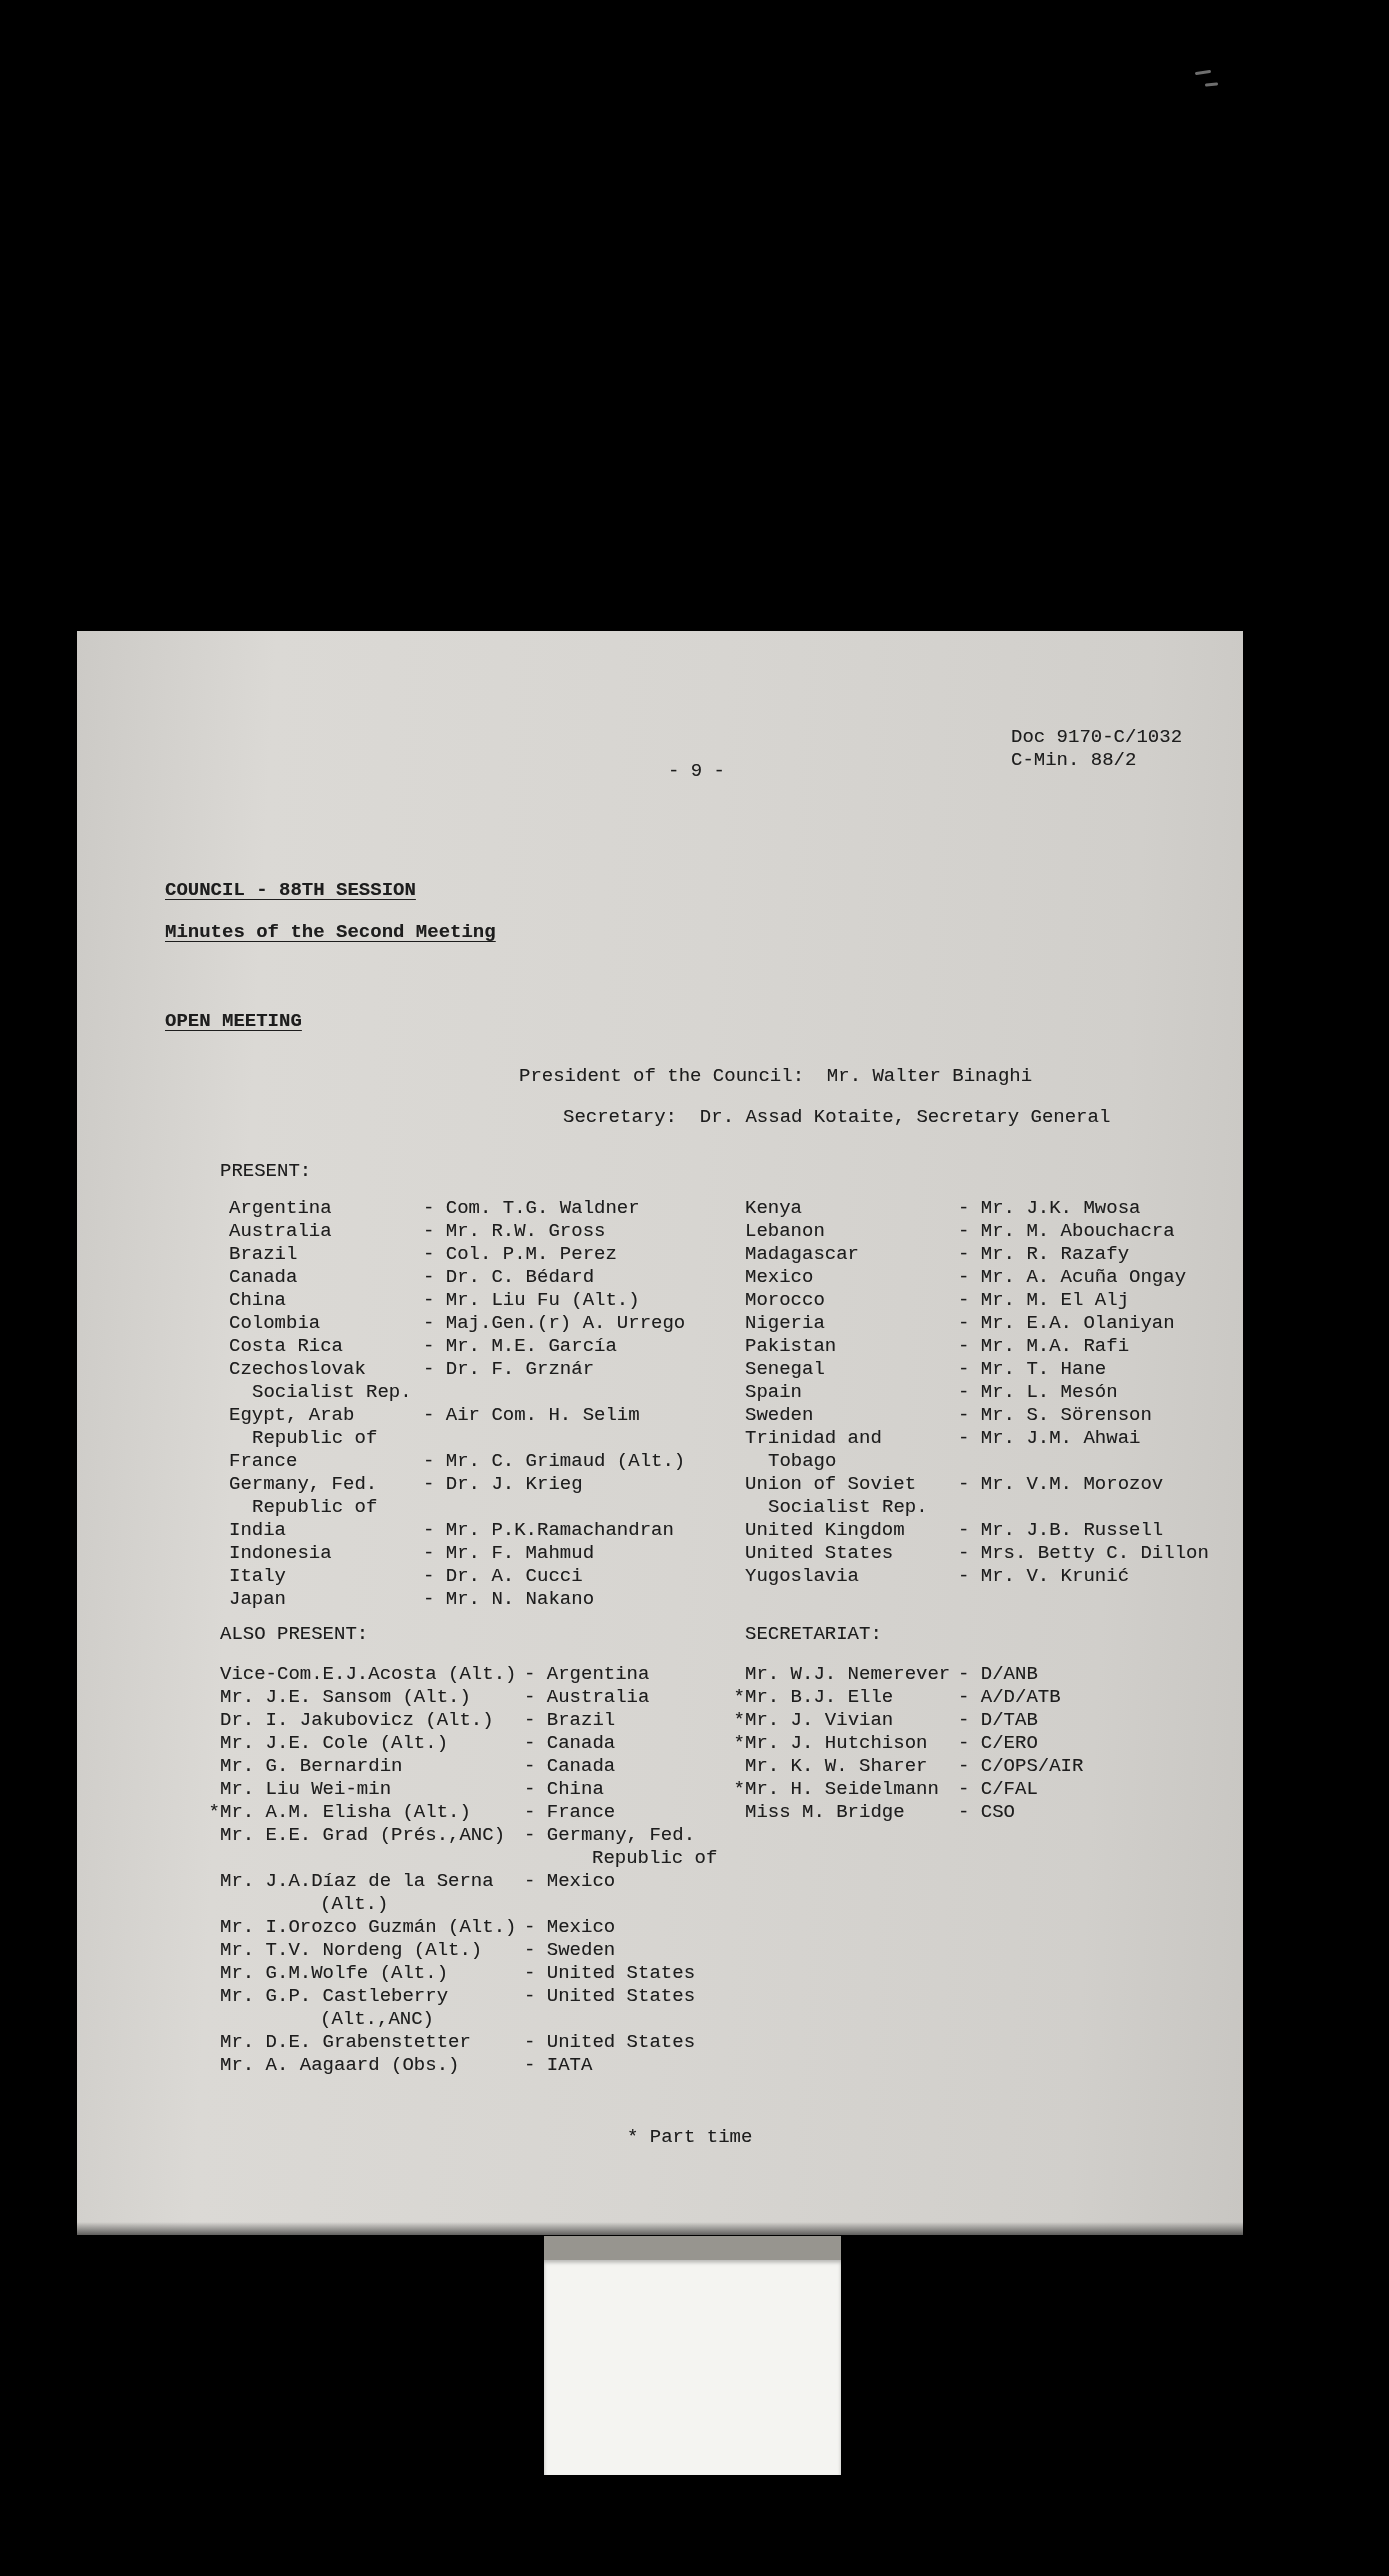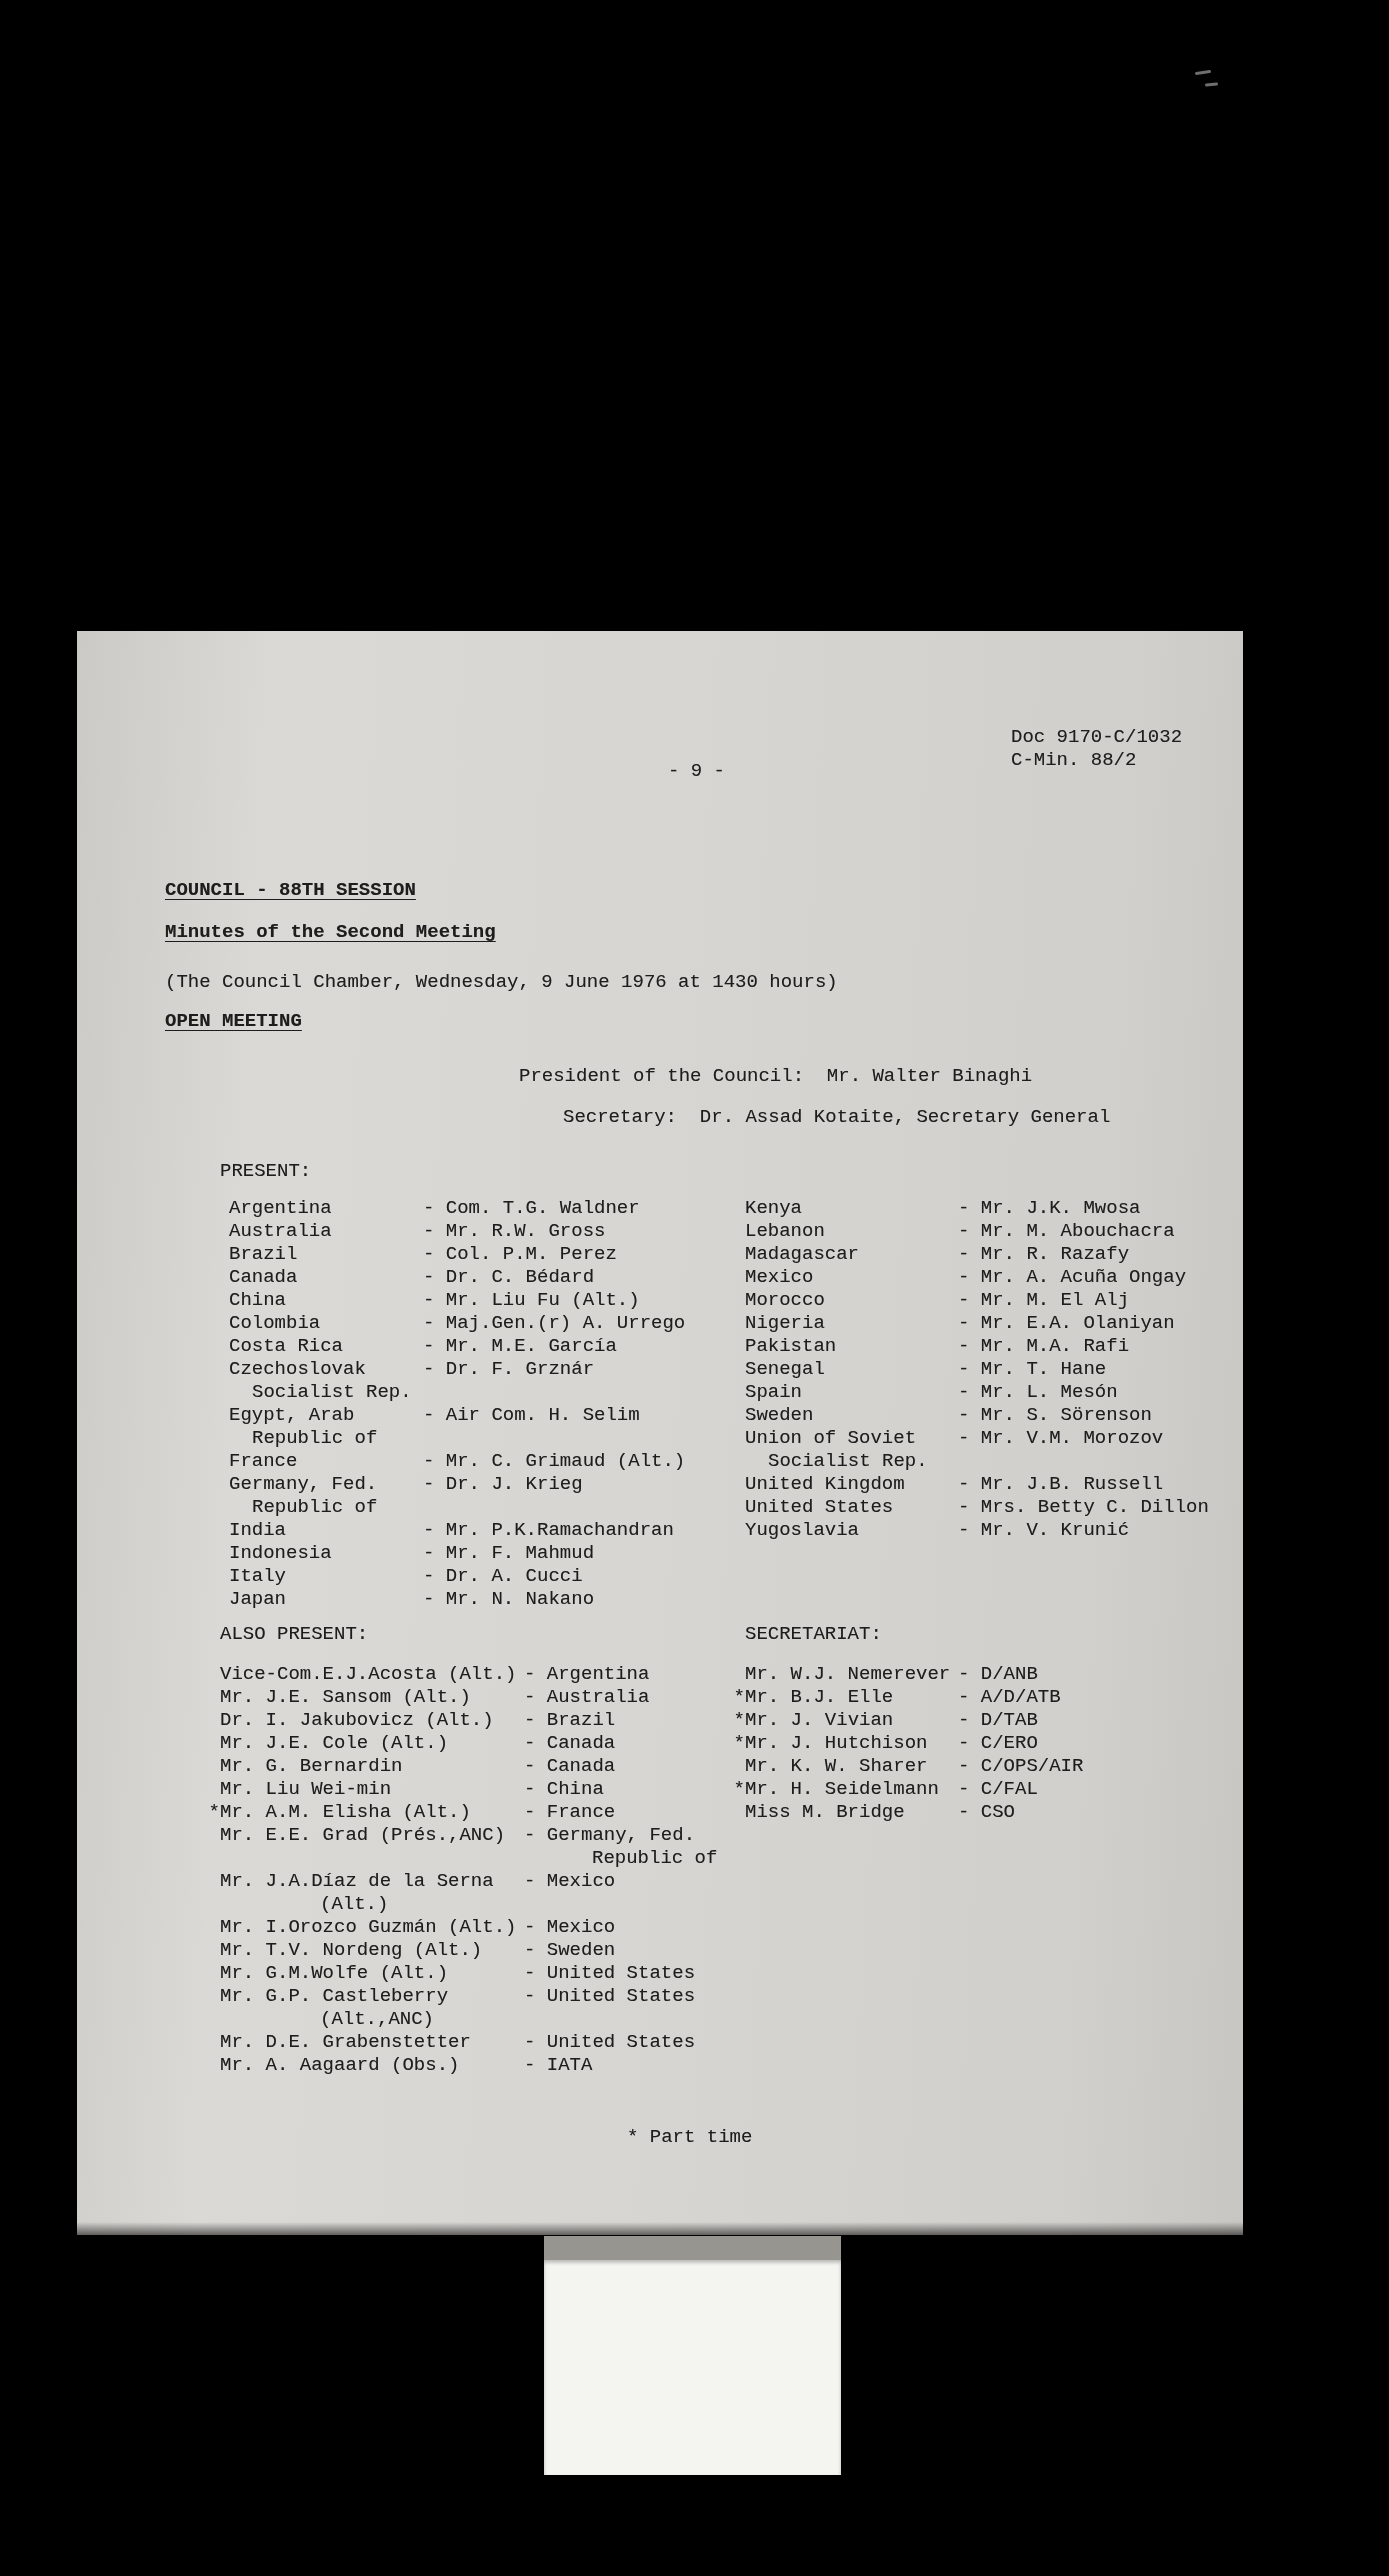--- a/index.html
+++ b/index.html
@@ -57,21 +57,20 @@
 
   <div class="abs ref">
     <div class="pre">Doc 9170-C/1032</div>
     <div class="pre">C-Min. 88/2</div>
   </div>
 
   <div class="abs pagenum pre">- 9 -</div>
 
   <div class="center-block heading" style="top:248px">COUNCIL - 88TH SESSION</div>
   <div class="center-block heading" style="top:290px">Minutes of the Second Meeting</div>
-  <div class="center-block pre" style="top:340px">(The Council Chamber, Wednesday, 9 June 1976 at 1430 hours)</div>
   <div class="center-block heading" style="top:379px">OPEN MEETING</div>
 
   <div class="abs pres-line pre">President of the Council:  Mr. Walter Binaghi</div>
   <div class="abs sec-line pre">Secretary:  Dr. Assad Kotaite, Secretary General</div>
 
   <div class="abs label-present pre">PRESENT:</div>
   <div id="present-left">
       <div class="row">
         <div class="c cell"><div>Argentina</div></div>
         <div class="cell"><div>- Com. T.G. Waldner</div></div>
@@ -166,20 +165,24 @@
         <div class="c cell"><div>Senegal</div></div>
         <div class="cell"><div>- Mr. T. Hane</div></div>
       </div>
       <div class="row">
         <div class="c cell"><div>Spain</div></div>
         <div class="cell"><div>- Mr. L. Mesón</div></div>
       </div>
       <div class="row">
         <div class="c cell"><div>Sweden</div></div>
         <div class="cell"><div>- Mr. S. Sörenson</div></div>
+      </div>
+      <div class="row">
+        <div class="c cell"><div>Trinidad and</div><div class="ind2">Tobago</div></div>
+        <div class="cell"><div>- Mr. J.M. Ahwai</div></div>
       </div>
       <div class="row">
         <div class="c cell"><div>Union of Soviet</div><div class="ind2">Socialist Rep.</div></div>
         <div class="cell"><div>- Mr. V.M. Morozov</div></div>
       </div>
       <div class="row">
         <div class="c cell"><div>United Kingdom</div></div>
         <div class="cell"><div>- Mr. J.B. Russell</div></div>
       </div>
       <div class="row">

